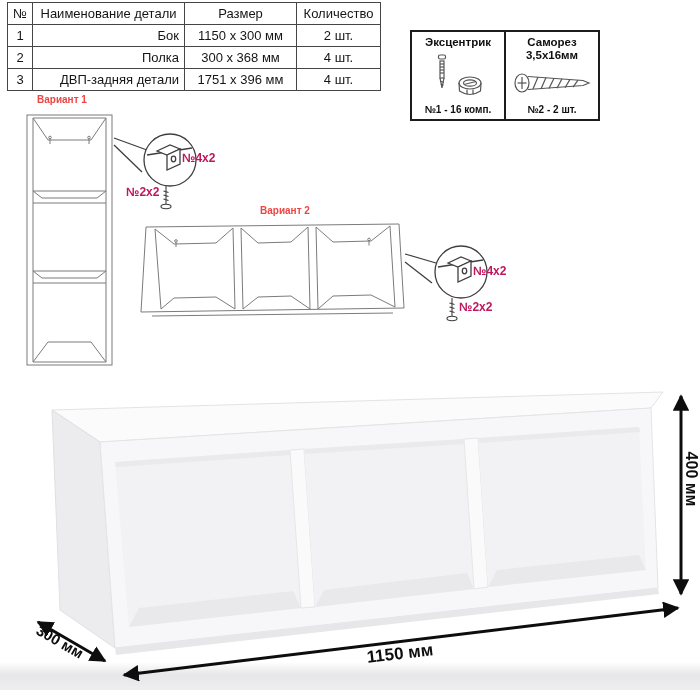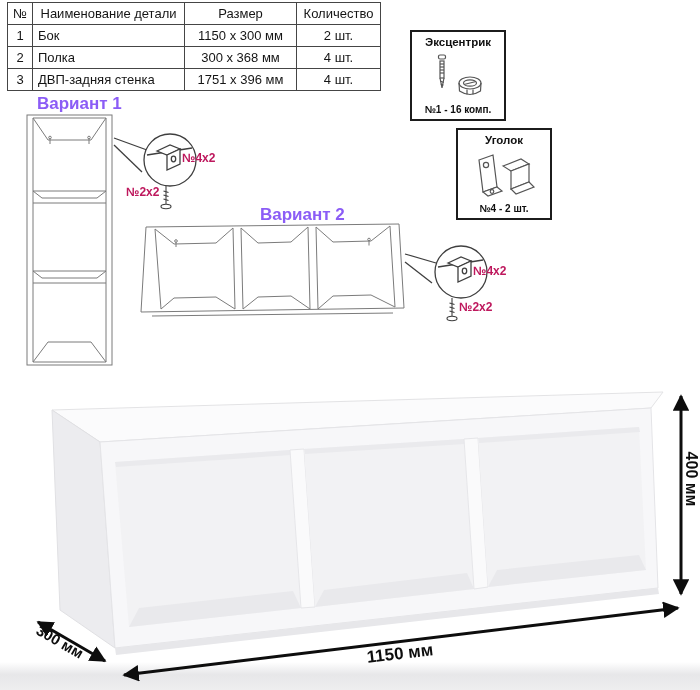--- a/index.html
+++ b/index.html
@@ -4,34 +4,34 @@
 <style>
   html,body{margin:0;padding:0;background:#fff;}
   #app{
     position:relative;width:700px;height:690px;background:#ffffff;overflow:hidden;
     font-family:"Liberation Sans", sans-serif;color:#111;
   }
   
   .parts-table{position:absolute;left:7px;top:2px;border-collapse:collapse;font-size:13px;color:#151515;}
   .parts-table td,.parts-table th{border:1px solid #454545;padding:1px 5px;height:19px;font-weight:normal;white-space:nowrap;background:#fff;}
   .c-num,.c-size,.c-qty{text-align:center;}
-  .c-name{text-align:left;}
+  .c-name{text-align:right;}
   
   .hw-row{position:absolute;display:flex;}
   .hw-cell{border:2px solid #1c1c1c;margin-left:-2px;background:#fff;width:96px;box-sizing:border-box;
     display:flex;flex-direction:column;align-items:center;justify-content:space-between;padding:4px 1px 4px;}
   .hw-cell:first-child{margin-left:0;}
   .hw-row1 .hw-cell{height:91px;}
   .hw-row2 .hw-cell{height:92px;}
   .hw-title{font-weight:bold;font-size:11.5px;line-height:13px;text-align:center;color:#0f0f0f;}
   .hw-title span{display:block;}
   .hw-count{font-weight:bold;font-size:10px;color:#0f0f0f;white-space:nowrap;}
   .hw-icon{flex:0 0 auto;}
   
-  .variant-title{position:absolute;font-weight:bold;font-size:17px;color:#8b5cf6;white-space:nowrap;}
+  .variant-title{position:absolute;font-weight:bold;font-size:10px;color:#ef4444;white-space:nowrap;}
   .callout-label{position:absolute;font-weight:bold;font-size:12px;color:#be185d;white-space:nowrap;}
   svg{position:absolute;overflow:visible;}
   .lineart{stroke:#7b7b7b;stroke-width:1;fill:none;}
   
   .floor-band{position:absolute;left:0;top:662px;width:700px;height:28px;
     background:linear-gradient(180deg,#ffffff 0%,#e7e7e9 45%,#eeeeef 100%);}
   .dim-label{position:absolute;font-weight:bold;color:#0d0d0d;text-align:center;white-space:nowrap;}
   .dim-w{left:330px;top:644px;width:140px;font-size:17px;transform:rotate(-6.5deg);}
   .dim-d{left:15px;top:633px;width:90px;font-size:15px;transform:rotate(30deg);}
   .dim-h{left:631px;top:470px;width:120px;font-size:16px;transform:rotate(90deg);}
@@ -62,21 +62,21 @@
       <td class="c-qty">2 шт.</td>
     </tr>
     <tr>
       <td class="c-num">2</td>
       <td class="c-name">Полка</td>
       <td class="c-size">300 x 368 мм</td>
       <td class="c-qty">4 шт.</td>
     </tr>
     <tr>
       <td class="c-num">3</td>
-      <td class="c-name">ДВП-задняя стенка</td>
+      <td class="c-name">ДВП-задняя детали</td>
       <td class="c-size">1751 x 396 мм</td>
       <td class="c-qty">4 шт.</td>
     </tr>
   </tbody>
     </table>
 
   <div class="hw-row hw-row1" style="left:410px;top:30px;">
     <div class="hw-cell">
       <div class="hw-title">
           <span>Эксцентрик</span>
@@ -96,41 +96,44 @@
           <ellipse cx="47" cy="30" rx="11" ry="6"></ellipse>
           <ellipse cx="47" cy="30" rx="6.5" ry="3.2"></ellipse>
           <line x1="41" y1="31.5" x2="53" y2="28.5"></line>
           <path d="M36,30 L36.5,38 Q47,45 57.5,38 L58,30"></path>
           <line x1="44" y1="41.5" x2="44" y2="36.5"></line>
             <line x1="50" y1="41.5" x2="50" y2="36.5"></line>
         </g>
       </svg>
       <div class="hw-count">№1 - 16 комп.</div>
     </div>
-  </div>
-
-  <div class="hw-row hw-row2" style="left:456px;top:128px;">
     <div class="hw-cell">
       <div class="hw-title">
-          <span>Уголок</span>
-          <span></span>
+          <span>Саморез</span>
+          <span>3,5х16мм</span>
         </div>
-      <svg class="hw-icon" width="66" height="50" viewBox="0 0 66 50" style="position:static">
-        <g stroke="#555" stroke-width="1.2" fill="#fff">
-          <polygon points="8,10 22,5 26,37 12,42"></polygon>
-          <circle cx="15" cy="15" r="2.6"></circle>
-          <polygon points="12,42 26,37 31,41 17,46"></polygon>
-          <circle cx="21" cy="41.5" r="1.8"></circle>
-          <polygon points="32,16 50,9 58,14 40,21"></polygon>
-          <polygon points="40,21 58,14 58,32 40,39"></polygon>
-          <polygon points="40,39 58,32 63,37 45,44"></polygon>
+      <svg class="hw-icon" width="82" height="34" viewBox="0 0 82 34" style="position:static">
+        <g stroke="#555" stroke-width="1.2" fill="none">
+          <ellipse cx="11" cy="17" rx="7" ry="9"></ellipse>
+          <line x1="11" y1="11" x2="11" y2="23"></line>
+            <line x1="6.5" y1="17" x2="15.5" y2="17"></line>
+          <path d="M17,10.5 L72,14.5 L78,17 L72,19.5 L17,23.5"></path>
+          <line x1="22" y1="23" x2="27" y2="11"></line>
+            <line x1="30" y1="23" x2="35" y2="11.6"></line>
+          <line x1="38" y1="22.6" x2="43" y2="12.2"></line>
+            <line x1="46" y1="22.2" x2="51" y2="12.8"></line>
+          <line x1="54" y1="21.8" x2="59" y2="13.4"></line>
+            <line x1="62" y1="21.2" x2="67" y2="14.2"></line>
         </g>
       </svg>
-      <div class="hw-count">№4 - 2 шт.</div>
+      <div class="hw-count">№2 - 2 шт.</div>
     </div>
+  </div>
+
+  <div class="hw-row hw-row2" style="left:456px;top:128px;">
   </div>
 
   <span class="variant-title" style="left:37px;top:94px;">Вариант 1</span>
   <svg style="left:20px;top:88px;" width="215" height="292" viewBox="0 0 215 292">
     <g class="lineart">
       <rect x="7" y="27" width="85" height="250" fill="#fff"></rect>
       <line x1="13" y1="30" x2="13" y2="274"></line>
         <line x1="86" y1="30" x2="86" y2="274"></line>
       <line x1="13" y1="30" x2="86" y2="30"></line>
       <line x1="13" y1="30" x2="28" y2="52"></line>

